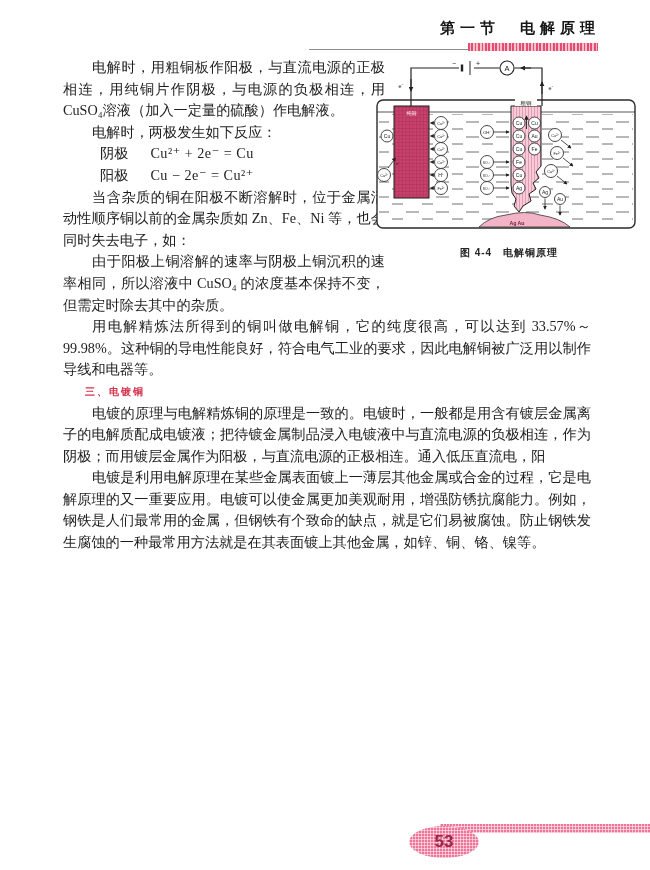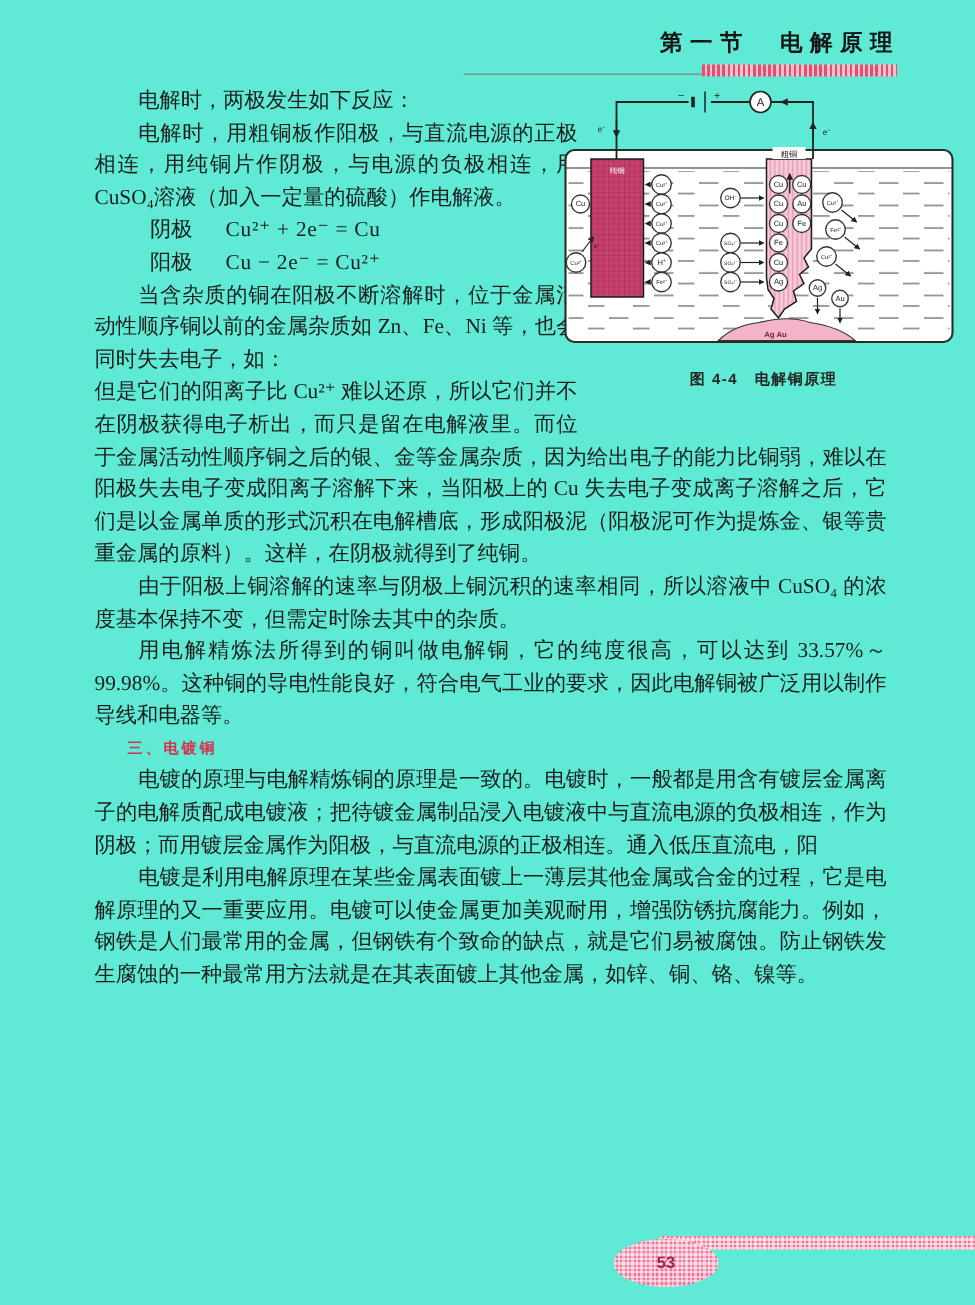--- a/index.html
+++ b/index.html
@@ -1,18 +1,18 @@
 <!DOCTYPE html>
 <html><head>
 <meta charset="utf-8">
 <style>
   html,body { margin:0; padding:0; background:#e8e8e8; }
   .page {
     position:relative; width:650px; height:870px; margin:0 auto;
-    background:#5eead4; overflow:hidden;
+    background:#ffffff; overflow:hidden;
     font-family:"Liberation Serif","DejaVu Serif",serif;
     color:#1d1d1d;
   }
 
   
   .header-title {
     position:absolute; top:19px; left:0; width:600px; text-align:right;
     font-family:"Liberation Sans","DejaVu Sans",sans-serif;
     font-weight:bold; font-size:15px; letter-spacing:5px; color:#161616;
   }
@@ -58,40 +58,39 @@
   }
   .footer-page {
     position:absolute; left:409px; top:826px; width:70px; height:32px;
     border-radius:50%;
     background-color:#ec7598;
     background-image:
       repeating-linear-gradient(90deg, rgba(255,255,255,.5) 0 1.5px, transparent 1.5px 3px),
       repeating-linear-gradient(0deg,  rgba(255,255,255,.5) 0 1.5px, transparent 1.5px 3px);
     display:flex; align-items:center; justify-content:center;
     font-family:"Liberation Sans","DejaVu Sans",sans-serif;
-    font-weight:bold; font-size:11px; color:#99284a;
+    font-weight:bold; font-size:17px; color:#99284a;
   }
 </style>
 </head>
 <body>
 
 <div class="page">
 
   <div class="header-title">第一节　电解原理</div>
   <div class="header-line"></div>
   <div class="header-bar"></div>
 
   <div class="text-area">
     <div class="fig-spacer"></div>
+    <p class="indent">电解时，用粗铜板作阳极，与直流电源的正极相连，用纯铜片作阴极，与电源的负极相连，用CuSO₄溶液（加入一定量的硫酸）作电解液。</p>
     <p class="indent">电解时，两极发生如下反应：</p>
-    <p class="indent">电解时，用粗铜板作阳极，与直流电源的正极相连，用纯铜片作阴极，与电源的负极相连，用CuSO₄溶液（加入一定量的硫酸）作电解液。</p>
     <p class="eq-line"><span class="eq-label">阴极</span><span class="eq">Cu²⁺ + 2e⁻ = Cu</span></p>
     <p class="eq-line"><span class="eq-label">阳极</span><span class="eq">Cu − 2e⁻ = Cu²⁺</span></p>
     <p class="indent">当含杂质的铜在阳极不断溶解时，位于金属活动性顺序铜以前的金属杂质如 Zn、Fe、Ni 等，也会同时失去电子，如：</p>
-    <p>但是它们的阳离子比 Cu²⁺ 难以还原，所以它们并不在阴极获得电子析出，而只是留在电解液里。而位于金属活动性顺序铜之后的银、金等金属杂质，因为给出电子的能力比铜弱，难以在阳极失去电子变成阳离子溶解下来，当阳极上的 Cu 失去电子变成离子溶解之后，它们是以金属单质的形式沉积在电解槽底，形成阳极泥（阳极泥可作为提炼金、银等贵重金属的原料）。这样，在阴极就得到了纯铜。</p>
     <p class="indent">由于阳极上铜溶解的速率与阴极上铜沉积的速率相同，所以溶液中 CuSO₄ 的浓度基本保持不变，但需定时除去其中的杂质。</p>
     <p class="indent">用电解精炼法所得到的铜叫做电解铜，它的纯度很高，可以达到 33.57%～99.98%。这种铜的导电性能良好，符合电气工业的要求，因此电解铜被广泛用以制作导线和电器等。</p>
     <p class="section-heading">三、电镀铜</p>
     <p class="indent">电镀的原理与电解精炼铜的原理是一致的。电镀时，一般都是用含有镀层金属离子的电解质配成电镀液；把待镀金属制品浸入电镀液中与直流电源的负极相连，作为阴极；而用镀层金属作为阳极，与直流电源的正极相连。通入低压直流电，阳</p>
     <p class="indent">电镀是利用电解原理在某些金属表面镀上一薄层其他金属或合金的过程，它是电解原理的又一重要应用。电镀可以使金属更加美观耐用，增强防锈抗腐能力。例如，钢铁是人们最常用的金属，但钢铁有个致命的缺点，就是它们易被腐蚀。防止钢铁发生腐蚀的一种最常用方法就是在其表面镀上其他金属，如锌、铜、铬、镍等。</p>
   </div>
 
   <div class="figure">
     <svg id="fig-svg" width="268" height="176" viewBox="0 0 268 176">
       <defs>

